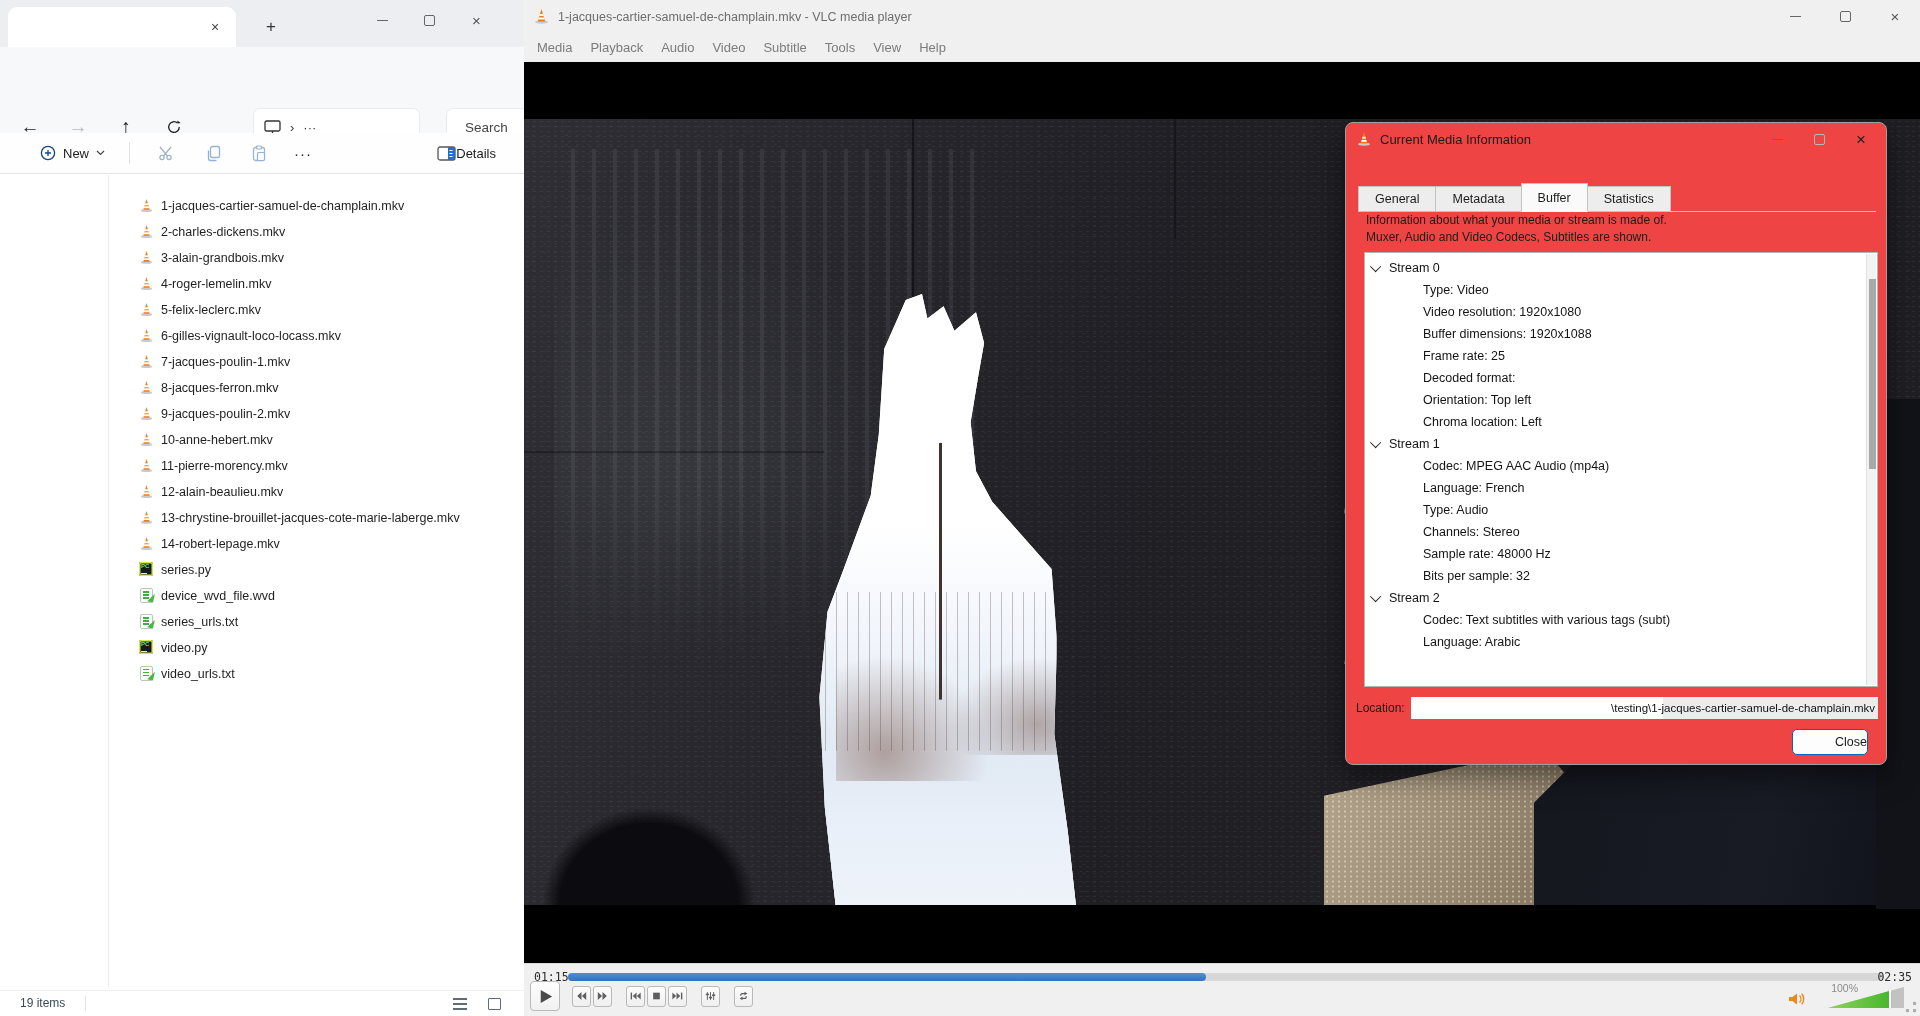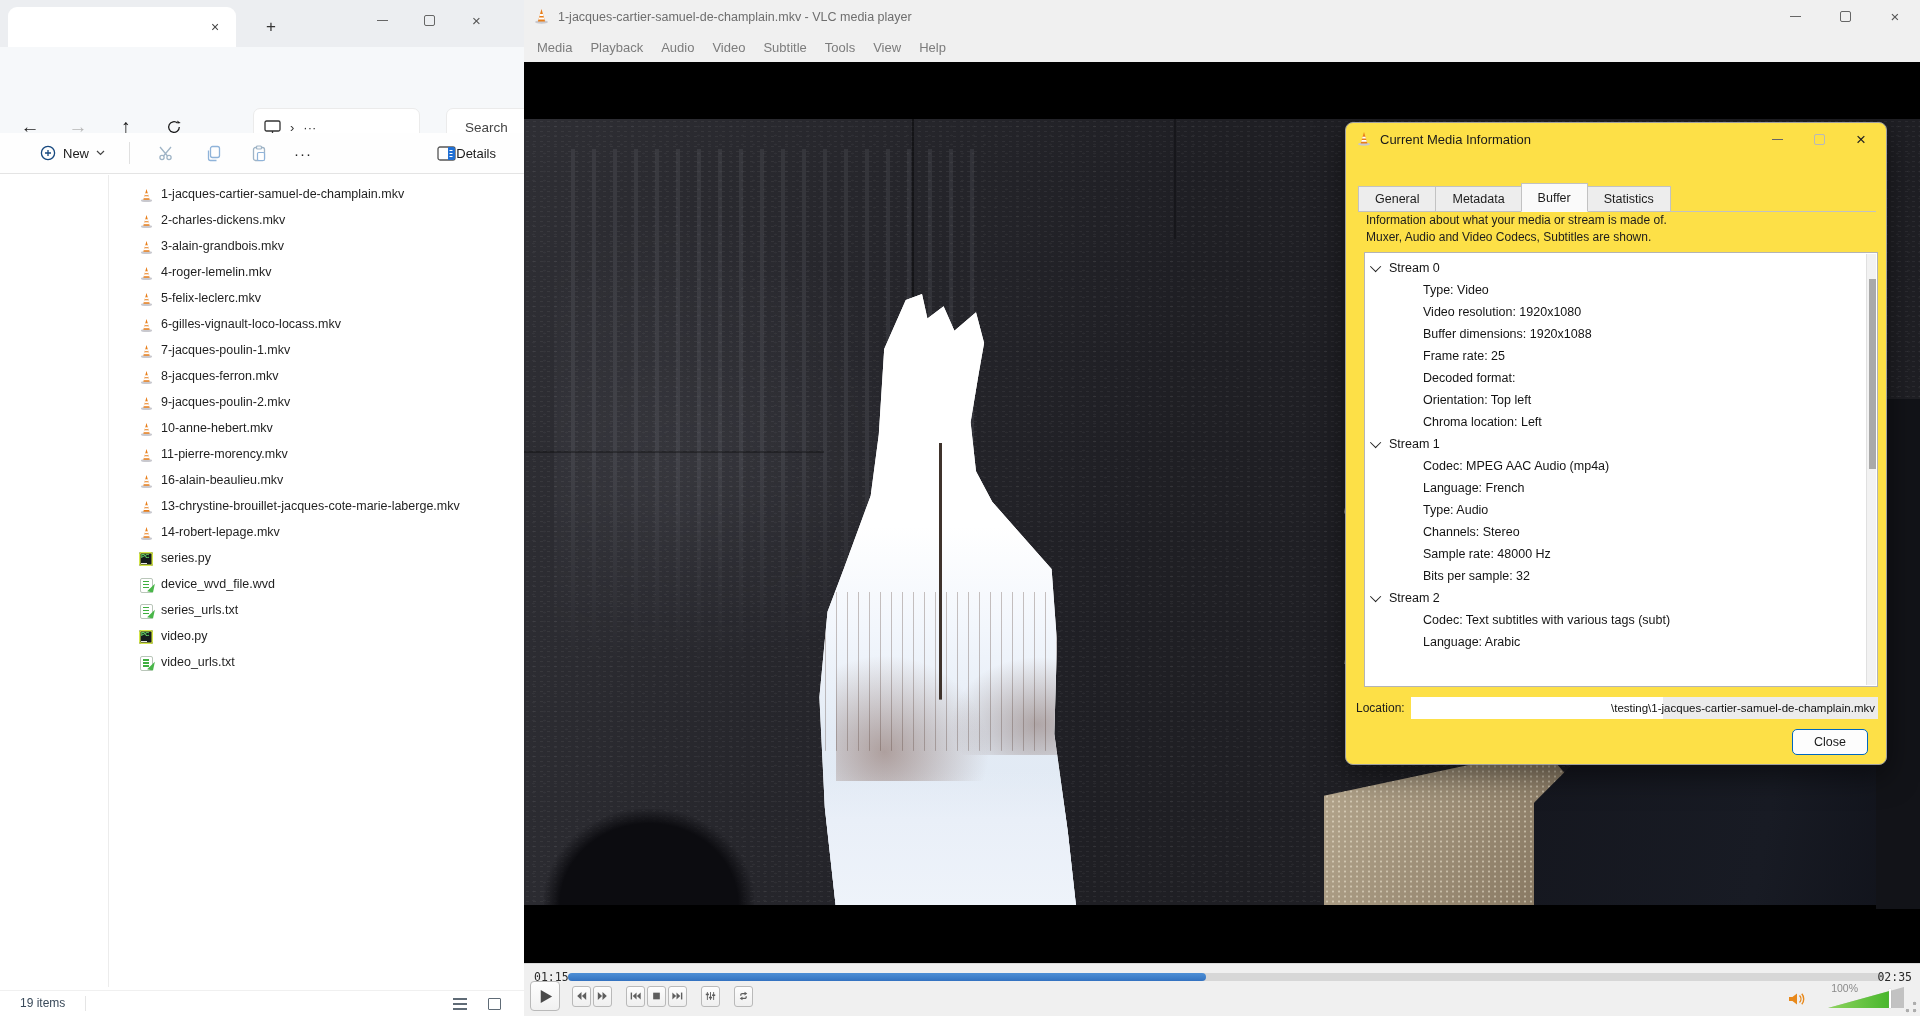--- a/index.html
+++ b/index.html
@@ -35,21 +35,21 @@
   .ex-toolbar{position:absolute;left:0;top:133px;width:100%;height:41px;background:#fefefe;
           border-bottom:1px solid #e4e4e4;display:flex;align-items:center;}
   .tb-new{display:flex;align-items:center;gap:7px;margin-left:30px;padding:6px 10px;border-radius:5px;
           font-size:13px;color:#1a1a1a;}
   .tb-sep{width:1px;height:22px;background:#e0e0e0;margin:0 14px;}
   .tb-ic{width:34px;height:30px;display:flex;align-items:center;justify-content:center;border-radius:5px;margin:0 6px;}
   .tb-more{font-size:15px;color:#222;letter-spacing:1px;margin:0 6px;width:30px;text-align:center;}
   .tb-details{position:absolute;right:28px;display:flex;align-items:center;font-size:13px;color:#1a1a1a;}
   .ex-splitter{position:absolute;left:108px;top:175px;width:1px;height:812px;background:#ececec;}
   .filelist{position:absolute;left:138px;top:187px;width:386px;}
-  .filerow{height:26px;display:flex;align-items:flex-start;gap:7px;white-space:nowrap;overflow:hidden;}
+  .filerow{height:26px;display:flex;align-items:flex-end;gap:7px;white-space:nowrap;overflow:hidden;}
   .filerow .fname{font-size:12.5px;color:#1f1f1f;}
   .fi{width:16px;height:16px;flex:0 0 16px;display:flex;align-items:center;justify-content:center;}
   .fi-page{width:13px;height:15px;background:#fff;border:1px solid #b9c6b9;border-radius:2px;position:relative;}
   .fi-page:before{content:"";position:absolute;left:2px;top:2px;width:6px;height:8px;
           background:repeating-linear-gradient(#3faf3f 0 1.5px,transparent 1.5px 3px);}
   .fi-page:after{content:"";position:absolute;right:-2px;bottom:0;width:0;height:0;
           border-left:6px solid transparent;border-bottom:9px solid #49b649;transform:rotate(12deg);}
   .fi-pc{width:14px;height:14px;background:#161b1d;border-radius:2px;position:relative;
           box-shadow:0 0 0 1.5px #d6e84a inset;}
   .fi-pc:before{content:"PC";position:absolute;left:2px;top:1px;font-size:6px;font-weight:bold;color:#6ee86e;}
@@ -136,21 +136,21 @@
   .wedge-bg{position:absolute;inset:0;background:#c2c2c2;clip-path:polygon(0 100%,100% 0,100% 100%);}
   .wedge-fill{position:absolute;inset:0;background:linear-gradient(90deg,#8fd45e,#37b021);
      clip-path:polygon(0 100%,82% 18%,82% 100%);}
   .wedge-mark{position:absolute;left:80%;top:10%;width:2.5px;height:90%;background:#fff;box-shadow:0 0 1px #999;}
   .grip{position:absolute;right:3px;bottom:3px;width:12px;height:12px;
      background:radial-gradient(circle at 80% 20%,#adadad 1.5px,transparent 2px),
                 radial-gradient(circle at 80% 80%,#adadad 1.5px,transparent 2px),
                 radial-gradient(circle at 20% 80%,#adadad 1.5px,transparent 2px);}
 
   
-  .dialog{position:absolute;left:1345px;top:122px;width:542px;height:643px;background:#fde047;
+  .dialog{position:absolute;left:1345px;top:122px;width:542px;height:643px;background:#ef4444;
      border:1px solid #9f9f9f;border-radius:8px;box-shadow:0 10px 30px rgba(0,0,0,.5);}
   .dlg-titlebar{position:absolute;left:0;top:0;width:100%;height:32px;display:flex;align-items:center;}
   .dlg-title{font-size:13px;color:#1a1a1a;margin-left:8px;}
   .dlg-btns{position:absolute;right:4px;top:0;display:flex;}
   .dlg-btn{width:42px;height:32px;display:flex;align-items:center;justify-content:center;}
   .dlg-btn .glyph-max{border-color:#b9b9b9;}
   .tabs{position:absolute;left:12px;top:60px;display:flex;align-items:flex-end;z-index:2;}
   .tab{height:25px;padding:0 16px;display:flex;align-items:center;font-size:12.5px;color:#1c1c1c;
      background:#ededed;border:1px solid #c2c2c2;border-bottom:none;margin-right:-1px;}
   .tab.active{background:#fafafa;height:29px;position:relative;z-index:3;border-bottom:1px solid #fafafa;
@@ -168,21 +168,21 @@
   .sl-scroll{position:absolute;right:1px;top:1px;width:10px;height:calc(100% - 2px);background:#f2f2f2;
      border-left:1px solid #e0e0e0;}
   .sl-thumb{position:absolute;left:1.5px;top:25px;width:7px;height:190px;background:#a9a9a9;}
   .loc-row{position:absolute;left:10px;top:574px;width:522px;height:22px;display:flex;align-items:center;}
   .loc-label{font-size:12px;color:#1c1c1c;margin-right:6px;}
   .loc-field{position:relative;flex:1;height:22px;background:#ececec;overflow:hidden;}
   .loc-blank{position:absolute;left:0;top:0;width:54%;height:100%;background:#fff;}
   .loc-text{position:absolute;right:3px;top:0;height:100%;display:flex;align-items:center;
      font-size:11.5px;color:#111;}
   .close-btn{position:absolute;right:18px;top:606px;width:76px;height:26px;background:#fdfdfd;
-     border:1px solid #0067c0;border-radius:5px;display:flex;align-items:center;justify-content:center;
+     border:1px solid #0067c0;border-radius:5px;display:flex;align-items:center;justify-content:flex-end;
      font-size:12.5px;color:#1a1a1a;}
 </style>
 </head>
 <body>
 
 <div class="screen">
 
   <div class="explorer">
     <div class="ex-titlebar">
       <div class="ex-tab">
@@ -394,21 +394,21 @@
         </div>
         <div class="filerow">
           <span class="fi">
             <svg width="15" height="15" viewBox="0 0 16 16">
               <ellipse cx="8" cy="13.2" rx="6" ry="1.6" fill="#c9c9cf"></ellipse>
               <path d="M8 1l3.4 11.6H4.6z" fill="#e87e1a"></path>
               <path d="M6.6 5.7h2.8l.55 1.9H6.05z" fill="#fff"></path>
               <path d="M5.7 8.9h4.6l.55 1.9H5.15z" fill="#fff"></path>
             </svg>
           </span>
-          <span class="fname">16-alain-beaulieu.mkv</span>
+          <span class="fname">12-alain-beaulieu.mkv</span>
         </div>
         <div class="filerow">
           <span class="fi">
             <svg width="15" height="15" viewBox="0 0 16 16">
               <ellipse cx="8" cy="13.2" rx="6" ry="1.6" fill="#c9c9cf"></ellipse>
               <path d="M8 1l3.4 11.6H4.6z" fill="#e87e1a"></path>
               <path d="M6.6 5.7h2.8l.55 1.9H6.05z" fill="#fff"></path>
               <path d="M5.7 8.9h4.6l.55 1.9H5.15z" fill="#fff"></path>
             </svg>
           </span>

